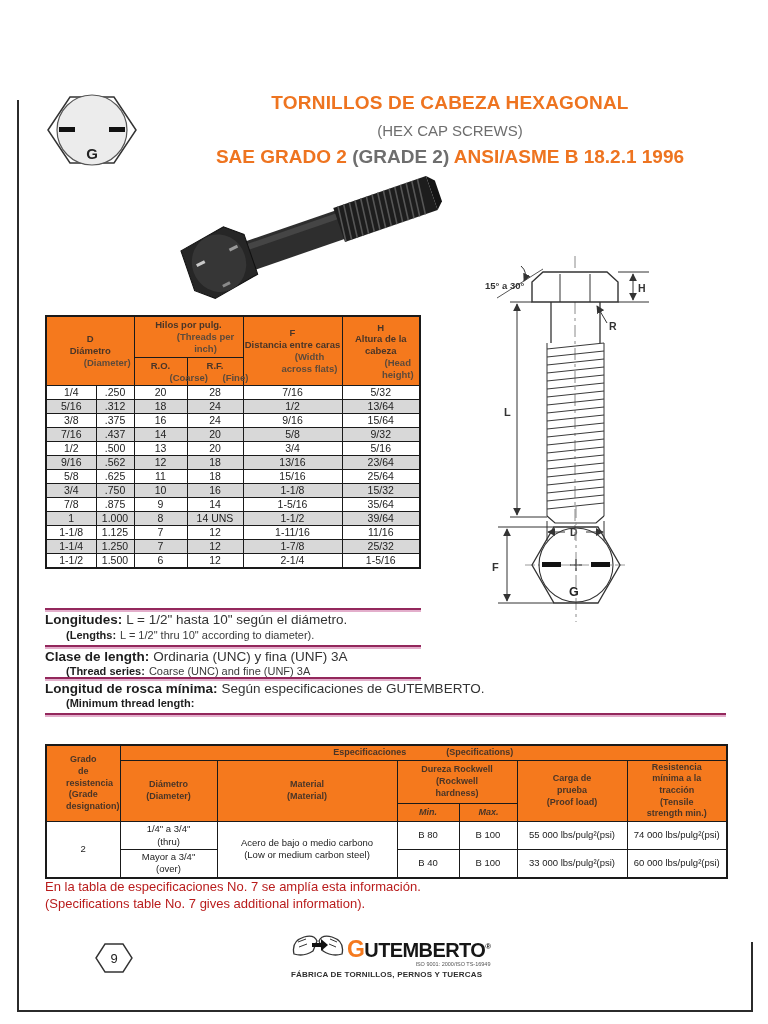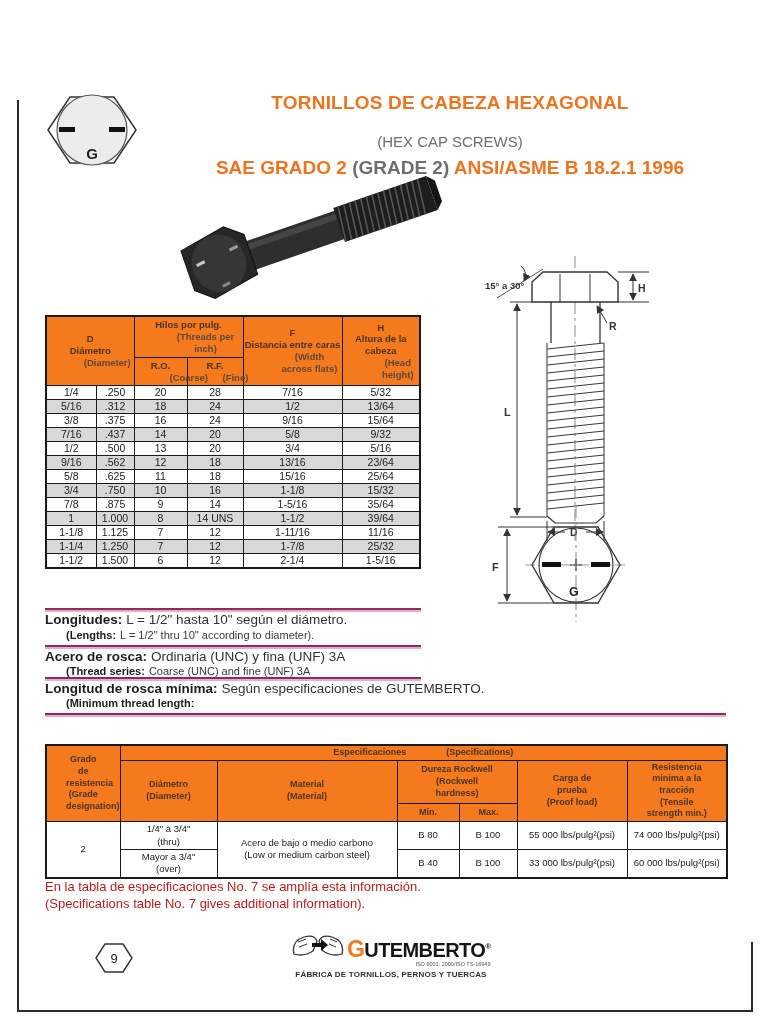--- a/index.html
+++ b/index.html
@@ -9,21 +9,21 @@
 
   
   .scan-left  { position:absolute; left:17px; top:100px; width:2px; height:912px; background:#2b2b2b; }
   .scan-bottom{ position:absolute; left:17px; top:1010px; width:736px; height:2px; background:#2b2b2b; }
   .scan-right { position:absolute; left:751px; top:942px; width:2px; height:70px; background:#2b2b2b; }
 
   
   .g-marking { position:absolute; left:44px; top:90px; }
   .titleblock { position:absolute; left:170px; top:92px; width:560px; text-align:center; }
   .title1 { font-size:19px; font-weight:bold; color:#ee7420; letter-spacing:0.2px; }
-  .title2 { font-size:15px; color:#6e6e6e; margin-top:19px; }
+  .title2 { font-size:15px; color:#6e6e6e; margin-top:8px; }
   .title3 { font-size:19px; font-weight:bold; color:#ee7420; margin-top:7px; }
   .title3 .mid { color:#6e6e6e; font-weight:bold; }
 
   .bolt-photo { position:absolute; left:178px; top:158px; }
   .tech-drawing { position:absolute; left:485px; top:244px; }
 
   
   table { border-collapse:collapse; }
   .dim-table { position:absolute; left:45px; top:315px; width:374px; table-layout:fixed; }
   .dim-table th, .dim-table td { border:1px solid #1a1a1a; }
@@ -43,35 +43,35 @@
   .note-sub b { color:#1d1d1d;padding-left:21px; }
   .ntxt { margin-left:4px; }
 
   
   .spec-table { position:absolute; left:45px; top:744px; width:681px; table-layout:fixed; border:2px solid #1a1a1a; }
   .spec-table th, .spec-table td { border:1px solid #1a1a1a; }
   .spec-table th { background:#f5791d; color:#4a3527; font-size:9px; font-weight:bold; line-height:1.3; padding:1px 19px; vertical-align:middle; }
   .spec-table td { font-size:9.5px; color:#222; text-align:center; vertical-align:middle; line-height:1.3; height:28px; background:#fff; }
   .esp-row th { height:14px; font-size:9px; }
   .esp-gap { display:inline-block; width:40px; }
-  .minmax th { height:16px; }
+  .minmax th { height:16px;font-style:italic; }
   .spec-head th { height:38px; }
 
   .footnote { position:absolute; left:45px; top:878px; font-size:13px; color:#b91c1c; line-height:17px; }
 
   
   .page-num { position:absolute; left:93px; top:940px; }
   .brand { position:absolute; left:291px; top:929px; width:200px; }
   .brand-row { display:flex; align-items:flex-end; }
   .brand-text { margin-left:2px; line-height:1; }
   .brand-word { font-size:20px; font-weight:bold; letter-spacing:-0.6px; color:#161616; white-space:nowrap; }
   .brand-word .bi { color:#f5791d; font-size:23px; }
   .brand-word .reg { font-size:8px; vertical-align:super; }
   .brand-iso { font-size:5.5px; color:#555; text-align:right; margin-top:1px; }
-  .brand-tag { font-size:8px; font-weight:bold; color:#2e2e2e; letter-spacing:0.2px; margin-top:3px; text-align:center; white-space:nowrap; }
+  .brand-tag { font-size:8px; font-weight:bold; color:#2e2e2e; letter-spacing:0.2px; margin-top:3px; white-space:nowrap; }
 </style>
 </head>
 <body>
 
 <div class="page">
 
   <div class="scan-left"></div>
   <div class="scan-bottom"></div>
   <div class="scan-right"></div>
 
@@ -353,21 +353,21 @@
           <td>2-1/4</td>
           <td>1-5/16</td>
         </tr>
   </tbody>
     </table>
 
   <div class="rule" style="left:45px; top:608px; width:376px;"></div>
   <div class="note-main" style="top:612px;"><b>Longitudes:</b><span class="ntxt">L = 1/2" hasta 10" según el diámetro.</span></div>
   <div class="note-sub" style="top:629px;"><b>(Lengths:</b><span class="ntxt">L = 1/2" thru 10" according to diameter).</span></div>
   <div class="rule" style="left:45px; top:645px; width:376px;"></div>
-  <div class="note-main" style="top:649px;"><b>Acero de rosca:</b><span class="ntxt">Ordinaria (UNC) y fina (UNF) 3A</span></div>
+  <div class="note-main" style="top:649px;"><b>Clase de length:</b><span class="ntxt">Ordinaria (UNC) y fina (UNF) 3A</span></div>
   <div class="note-sub" style="top:665px;"><b>(Thread series:</b><span class="ntxt">Coarse (UNC) and fine (UNF) 3A</span></div>
   <div class="rule" style="left:45px; top:677px; width:376px;"></div>
   <div class="note-main" style="top:681px;"><b>Longitud de rosca mínima:</b><span class="ntxt">Según especificaciones de GUTEMBERTO.</span></div>
   <div class="note-sub" style="top:697px;"><b>(Minimum thread length:</b></div>
   <div class="rule" style="left:45px; top:713px; width:681px;"></div>
 
   <table class="spec-table">
     <colgroup>
         <col style="width:74px">
         <col style="width:97px">

